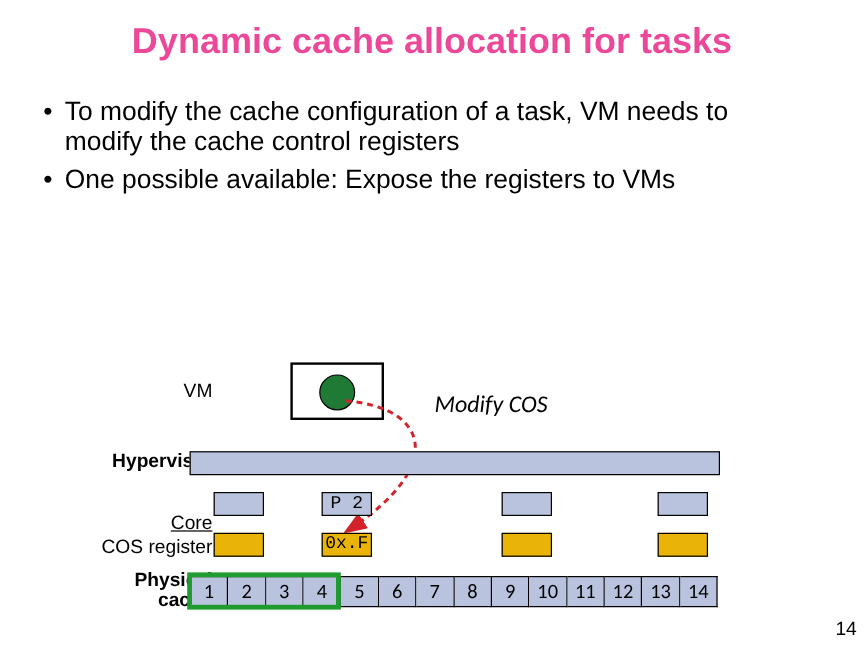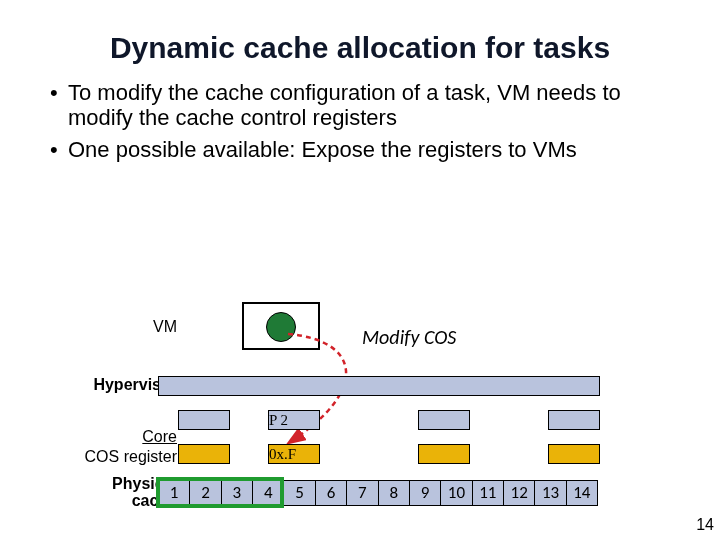--- a/index.html
+++ b/index.html
@@ -13,32 +13,32 @@
     position: relative;
     overflow: hidden;
   }
   .slide {
     width: 720px;
     height: 540px;
     position: relative;
   }
   .title {
     position: absolute;
-    top: 31px;
+    top: 18px;
     left: 0;
     width: 720px;
     text-align: center;
     font-size: 30px;
     font-weight: bold;
-    color: #0f172a;
+    color: #ec4899;
   }
   .body {
     position: absolute;
     top: 80px;
-    left: 50px;
+    left: 36px;
     width: 640px;
   }
   ul.bullets {
     list-style: none;
     margin: 0;
     padding: 0;
   }
   li.lvl1 {
     position: relative;
     padding-left: 18px;
@@ -129,26 +129,26 @@
     position: absolute;
     left: 106px;
     width: 440px;
     height: 20px;
   }
   .core-row { top: 110px; }
   .cos-row  { top: 144px; }
 
   .small-box {
     position: absolute;
-    width: 52px;
+    width: 42px;
     height: 20px;
     border: 1.5px solid #000;
     box-sizing: border-box;
-    text-align: left;
-    font-family: Liberation Serif, serif;
+    text-align: center;
+    font-family: Liberation Mono, monospace;
     font-size: 15px;
     line-height: 18px;
   }
   .core-row .small-box { background: #b9c3dd; }
   .cos-row  .small-box { background: #eab308; }
 
   .cache-row {
     position: absolute;
     left: 106px;
     top: 180px;

